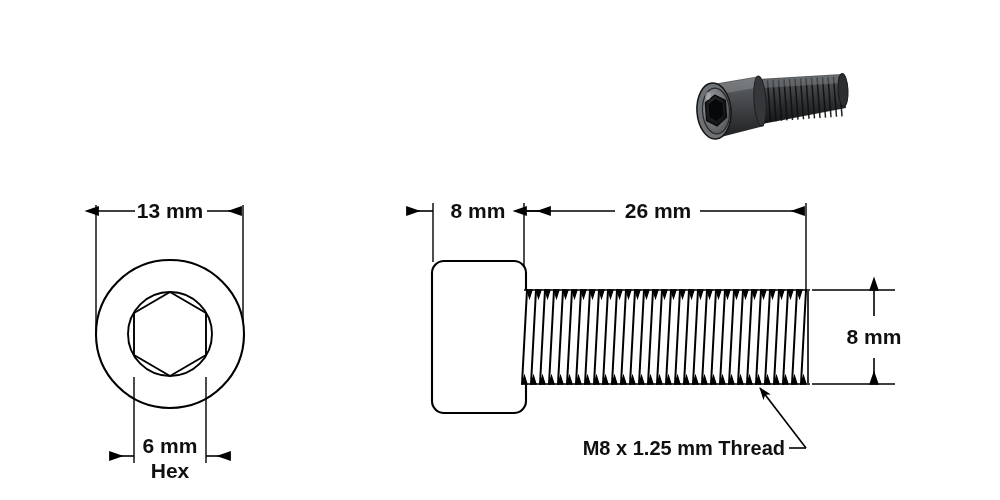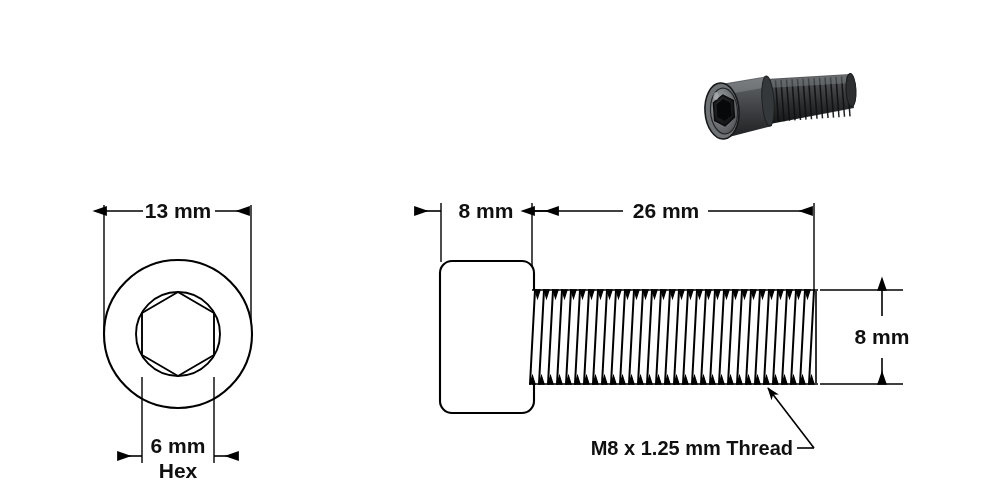--- a/index.html
+++ b/index.html
@@ -9,21 +9,21 @@
   }
   body {
     width: 1000px;
     height: 500px;
     font-family: "Liberation Sans", sans-serif;
     overflow: hidden;
     position: relative;
   }
   #drawing-root {
     position: absolute;
-    left: 8px;
+    left: 0;
     top: 0;
     width: 970px;
     height: 500px;
   }
   svg.sheet {
     display: block;
     width: 1000px;
     height: 500px;
   }
   .dim-text {

